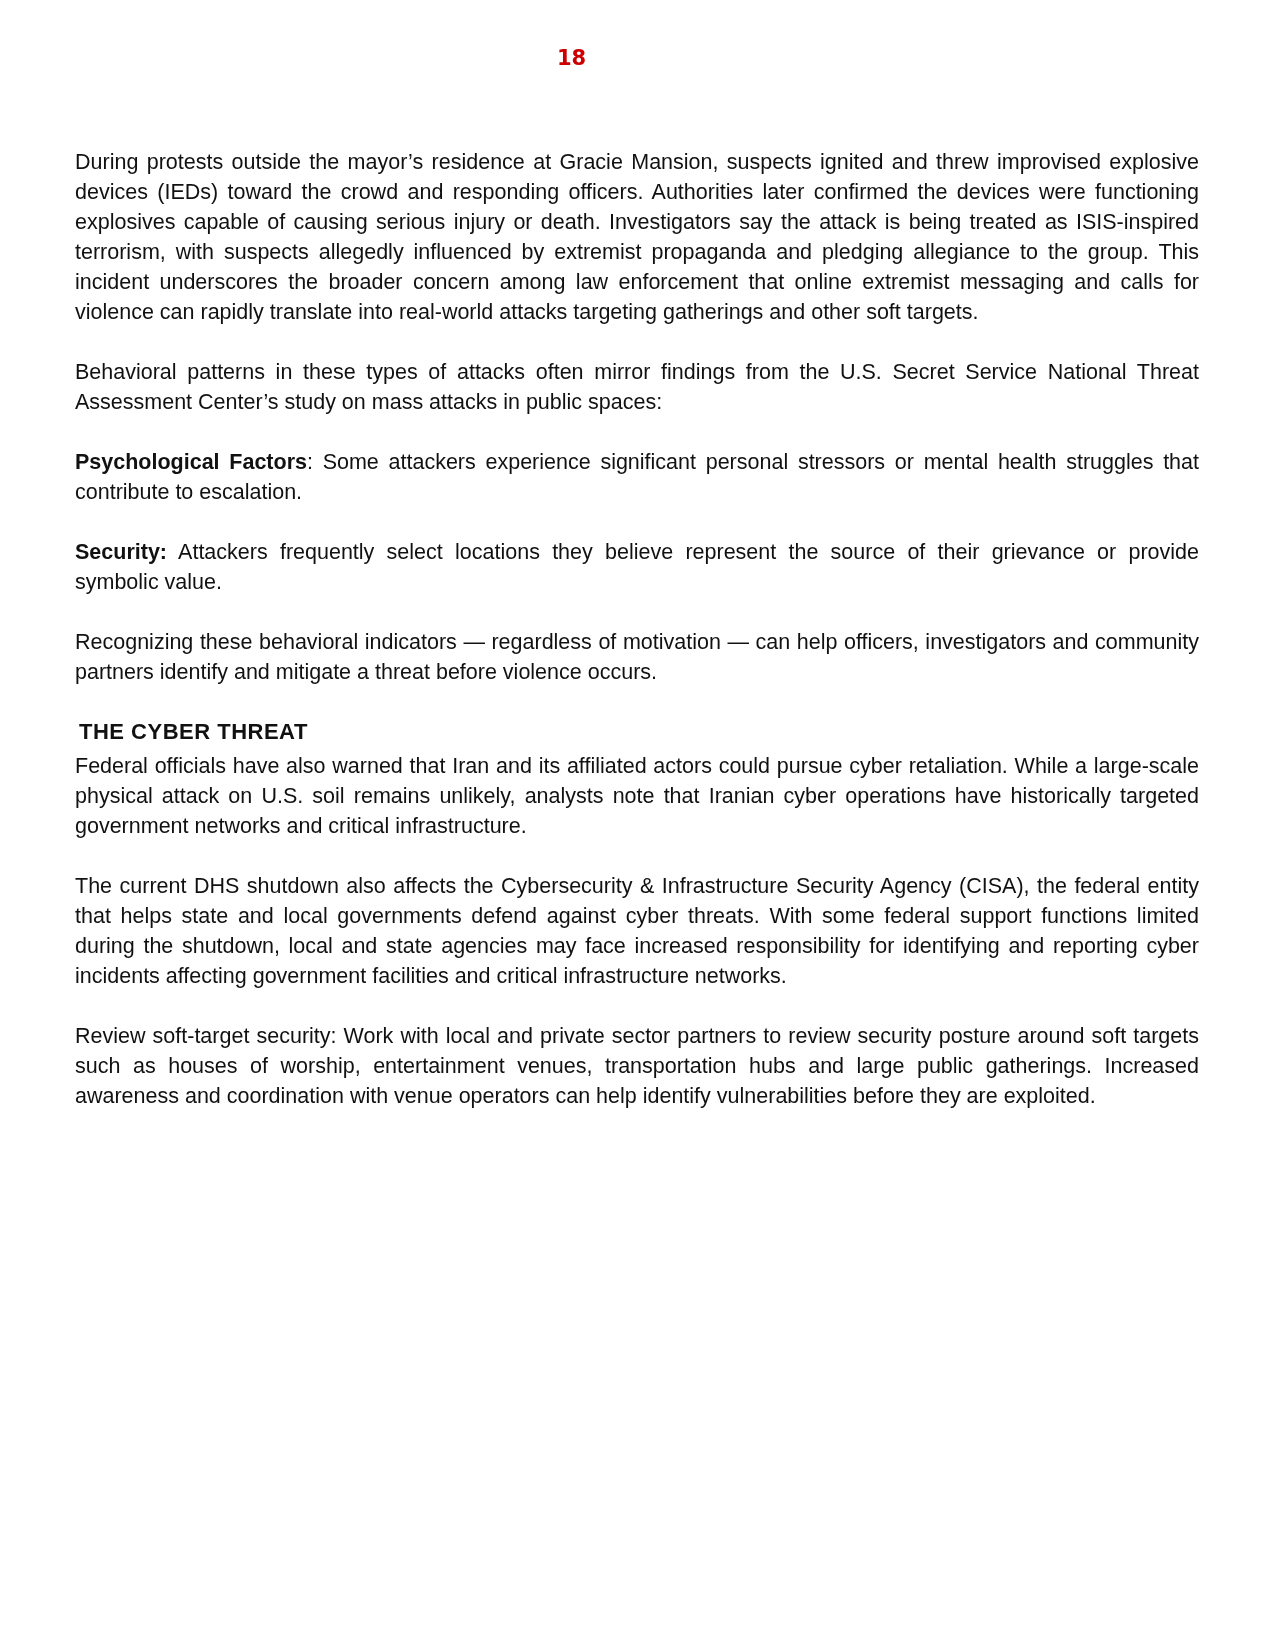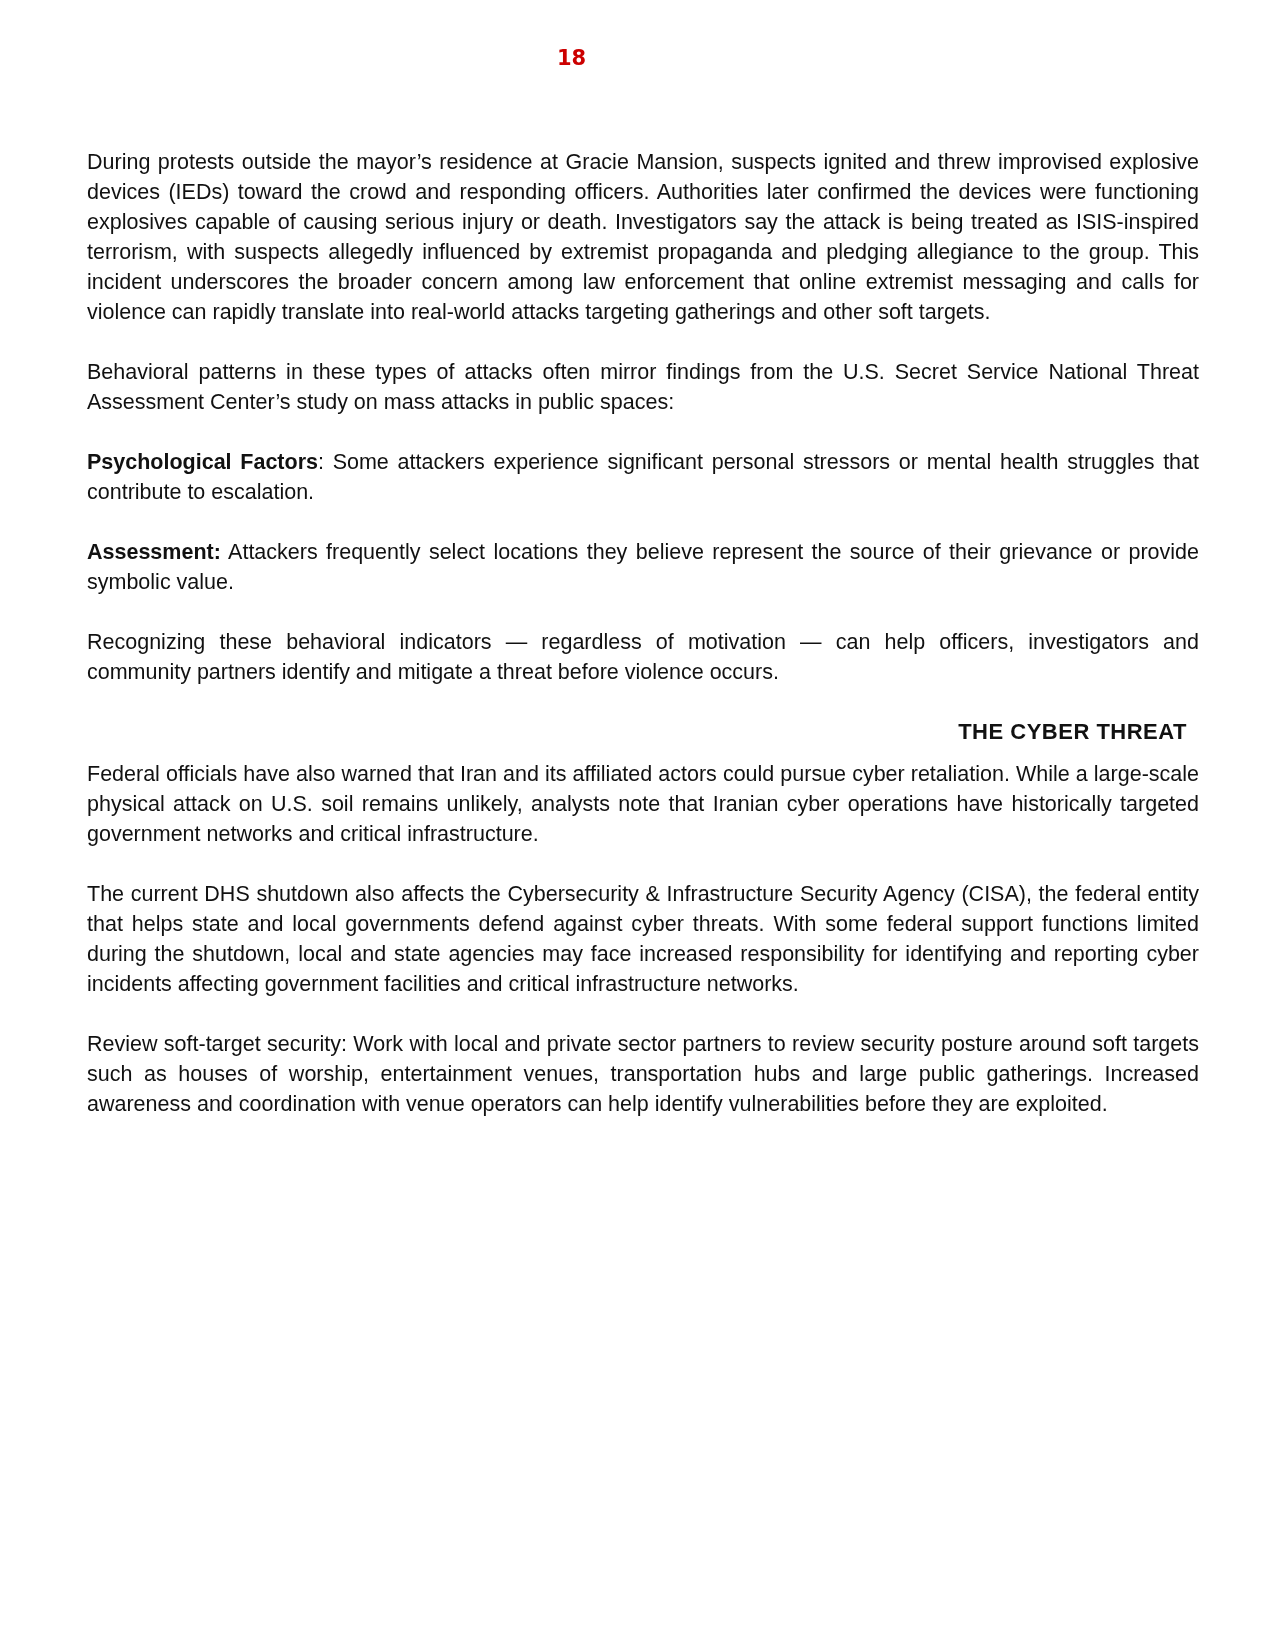--- a/index.html
+++ b/index.html
@@ -7,39 +7,39 @@
   .page-number {
     position: absolute; top: 46px; left: 0; width: 1143px; text-align: center;
     font-family: "DejaVu Sans", sans-serif; font-weight: bold; font-size: 21px;
     color: #cc0000;
   }
   .content {
     position: absolute; top: 147px; left: 75px; width: 1124px;
     font-family: "Liberation Sans", sans-serif; font-size: 21.5px;
     line-height: 30px; color: #111111;
   }
-  .para { margin: 0 0 30px 12px; text-align: justify; text-align-last: left; }
+  .para { margin: 0 0 30px 0; text-align: justify; text-align-last: left; }
   .para b { font-weight: bold; }
   .heading {
-    text-align: right; font-weight: bold; font-size: 22px; margin: 12px;
+    text-align: left; font-weight: bold; font-size: 22px; margin: 4px;
     line-height: 30px; letter-spacing: 0.5px;
   }
   .after-heading { margin-top: 0; }
 </style>
 </head>
 <body>
 
 <div class="page-number">18</div>
 
 <div class="content">
   <p class="para">During protests outside the mayor’s residence at Gracie Mansion, suspects ignited and threw improvised explosive devices (IEDs) toward the crowd and responding officers. Authorities later confirmed the devices were functioning explosives capable of causing serious injury or death. Investigators say the attack is being treated as ISIS-inspired terrorism, with suspects allegedly influenced by extremist propaganda and pledging allegiance to the group. This incident underscores the broader concern among law enforcement that online extremist messaging and calls for violence can rapidly translate into real-world attacks targeting gatherings and other soft targets.</p>
   <p class="para">Behavioral patterns in these types of attacks often mirror findings from the U.S. Secret Service National Threat Assessment Center’s study on mass attacks in public spaces:</p>
 
   <p class="para"><b>Psychological Factors</b><span>: Some attackers experience significant personal stressors or mental health struggles that contribute to escalation.</span></p>
-  <p class="para"><b>Assessment:</b><span> Attackers frequently select locations they believe represent the source of their grievance or provide symbolic value.</span></p>
+  <p class="para"><b>Security:</b><span> Attackers frequently select locations they believe represent the source of their grievance or provide symbolic value.</span></p>
 
   <p class="para">Recognizing these behavioral indicators — regardless of motivation — can help officers, investigators and community partners identify and mitigate a threat before violence occurs.</p>
 
   <h2 class="heading">THE CYBER THREAT</h2>
   <p class="para after-heading">Federal officials have also warned that Iran and its affiliated actors could pursue cyber retaliation. While a large-scale physical attack on U.S. soil remains unlikely, analysts note that Iranian cyber operations have historically targeted government networks and critical infrastructure.</p>
   <p class="para">The current DHS shutdown also affects the Cybersecurity &amp; Infrastructure Security Agency (CISA), the federal entity that helps state and local governments defend against cyber threats. With some federal support functions limited during the shutdown, local and state agencies may face increased responsibility for identifying and reporting cyber incidents affecting government facilities and critical infrastructure networks.</p>
 
   <p class="para after-heading">Review soft-target security: Work with local and private sector partners to review security posture around soft targets such as houses of worship, entertainment venues, transportation hubs and large public gatherings. Increased awareness and coordination with venue operators can help identify vulnerabilities before they are exploited.</p>
 </div>
 

